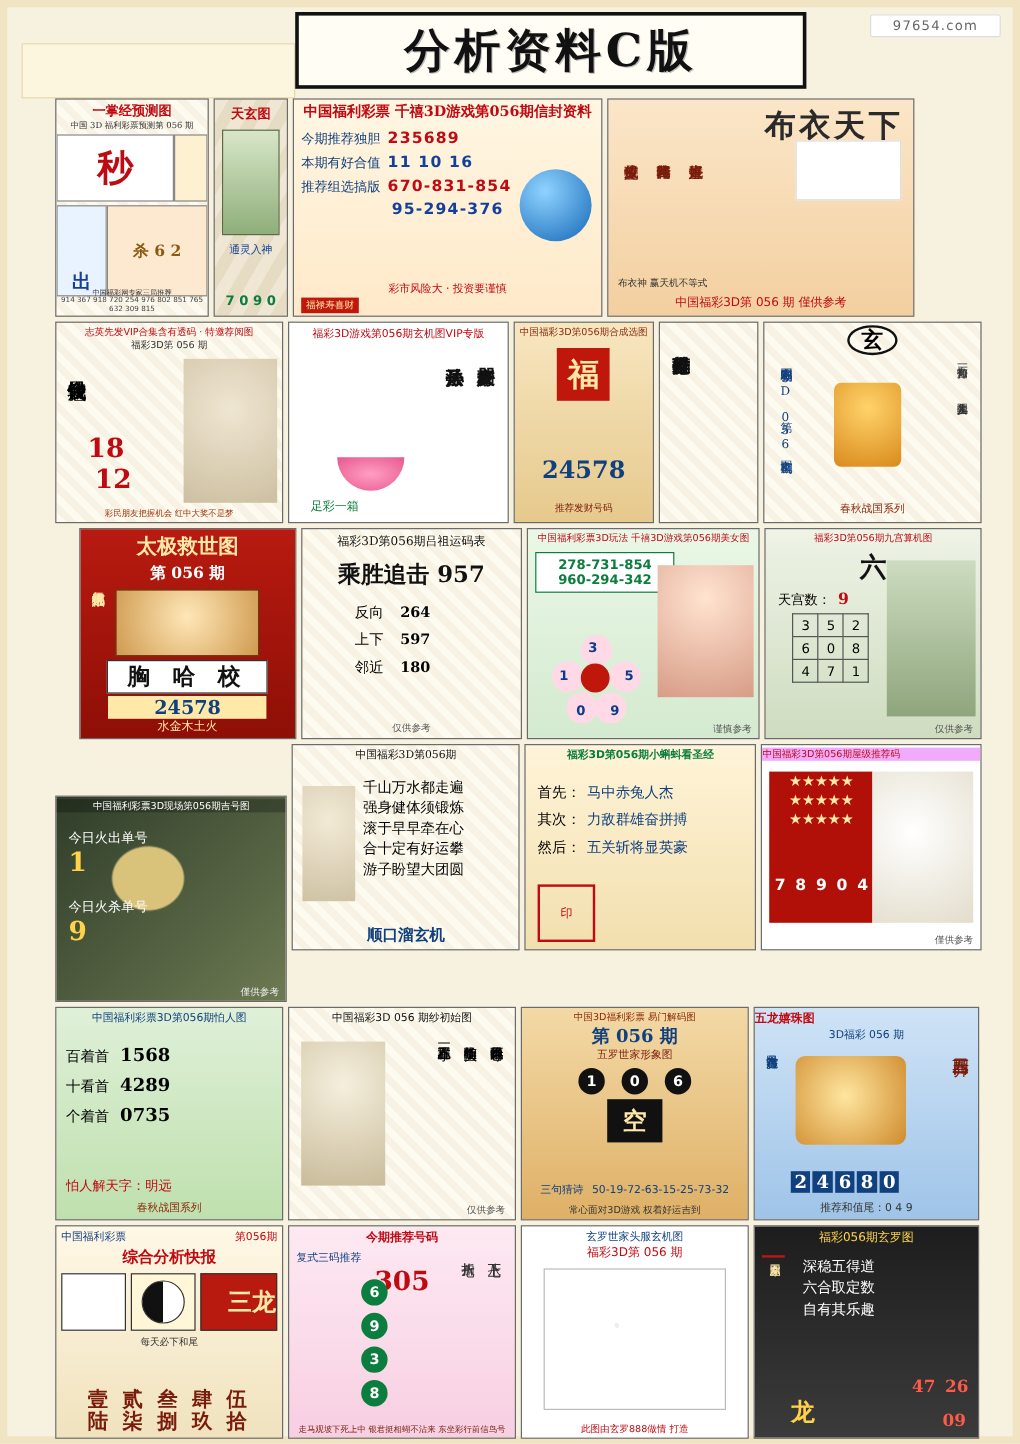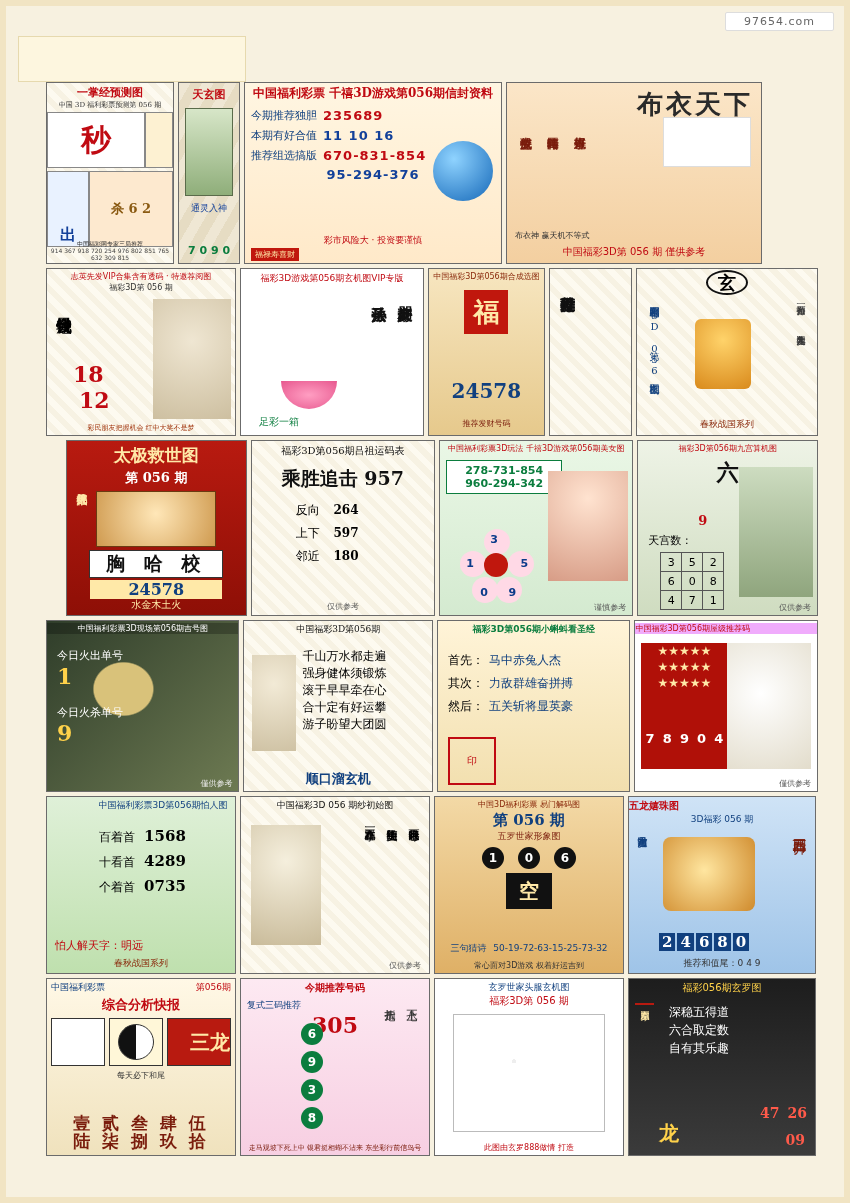--- a/index.html
+++ b/index.html
@@ -60,51 +60,55 @@
   }
   .big{font-family:"DejaVu Serif","Liberation Serif",serif;font-weight:bold;}
   .red{color:#c00a12;}
   .blue{color:#12409a;}
   .cn{font-family:"DejaVu Serif","Liberation Serif",serif;}
 
   
   .paper{background:
      repeating-linear-gradient(45deg,#fdfaf0 0 6px,#f7f2e3 6px 12px);}
   .dark{background:linear-gradient(#1d1d1d,#3b3b3b);}
-  .greenpaper{background:linear-gradient(#dff0d8,#bfe0ae);padding-left:44px;}
+  .greenpaper{background:linear-gradient(#dff0d8,#bfe0ae);}
   .marble{background:
      repeating-linear-gradient(120deg,#efe7d4 0 10px,#e6dcc3 10px 20px);}
 
   .numline{font-size:13px;font-weight:bold;letter-spacing:1px;}
   .ball{
     width:22px;height:22px;border-radius:50%;
     display:flex;align-items:center;justify-content:center;
     font-size:12px;font-weight:bold;color:#fff;
   }
   table.mini{border-collapse:collapse;font-size:11px;}
   table.mini td{border:1px solid #555;width:18px;height:16px;text-align:center;}
   .lotus{
     width:56px;height:28px;border-radius:0 0 40px 40px;
     background:radial-gradient(#ff9ec2,#e7578e);
   }
   .dragon{
     background:
       radial-gradient(ellipse at 40% 40%,#d9c27a 0 18%,transparent 19%),
       linear-gradient(135deg,#2f3d2a,#6d7a52);
+    margin-top: 43px;
   }
 </style>
 </head>
 <body>
 
 <div class="page">
 
   <div class="watermark">97654.com</div>
 
   <div class="masthead">
     <div class="leftblock"></div>
+    <div class="box">
+      <div class="title">分析资料C版</div>
+    </div>
   </div>
 
   <div class="grid">
 
     <div class="row">
 
       <div class="cell paper" style="width:128px;height:182px;">
         <div style="text-align:center;font-size:11px;font-weight:bold;color:#c00a12;margin-top:2px;" class="cn">一掌经预测图</div>
         <div style="text-align:center;font-size:7px;color:#333;" class="cn">中国 3D 福利彩票预测第 056 期</div>
         <div style="display:flex;height:56px;margin-top:2px;">
@@ -291,21 +295,21 @@
                     background:radial-gradient(circle at 50% 25%,#ffe3d0,#d79c86);"></div>
         <div style="position:absolute;bottom:2px;right:6px;font-size:8px;color:#555;">谨慎参考</div>
       </div>
 
       <div class="cell" style="width:186px;height:176px;background:linear-gradient(#eef3e6,#cfdcc0);">
         <div style="text-align:center;font-size:8px;color:#c00a12;margin-top:2px;">福彩3D第056期九宫算机图</div>
         <div style="text-align:center;margin-top:4px;">
           <span class="big" style="font-size:22px;color:#111;">六</span>
         </div>
         <div style="display:flex;align-items:center;gap:6px;margin:4px 0 0 10px;">
-          <span class="cn" style="font-size:11px;margin-top:41px;">天宫数：</span>
+          <span class="cn" style="font-size:11px;">天宫数：</span>
           <span class="big red" style="font-size:13px;">9</span>
         </div>
         <table class="mini" style="margin:4px 0 0 22px;">
           <tbody>
               <tr>
             <td>3</td>
             <td>5</td>
             <td>2</td>
           </tr>
           <tr>

